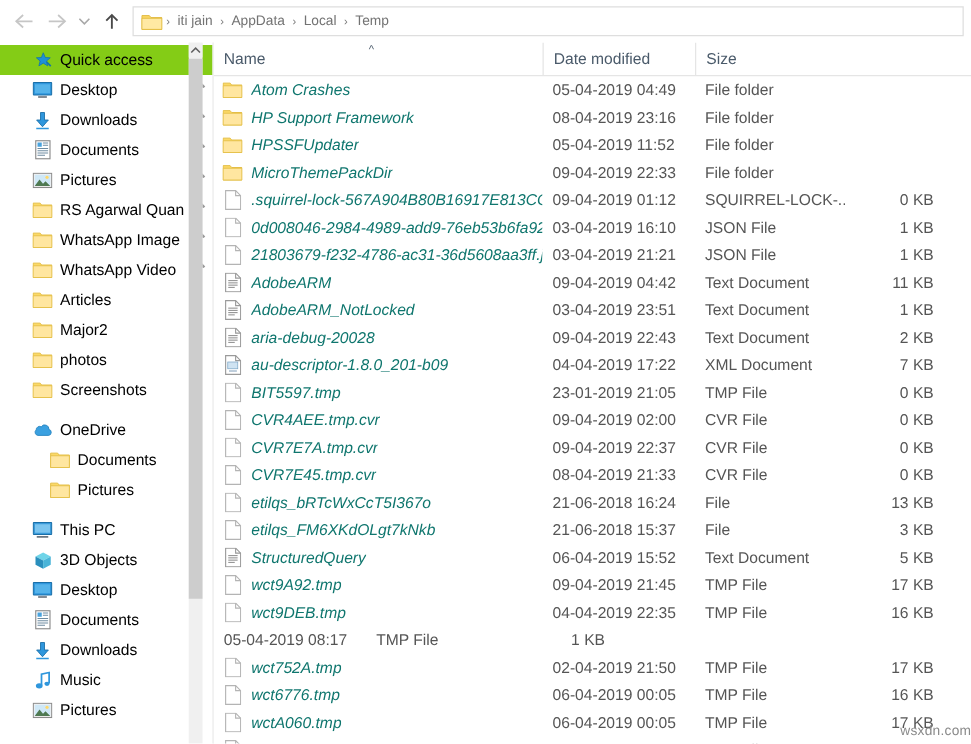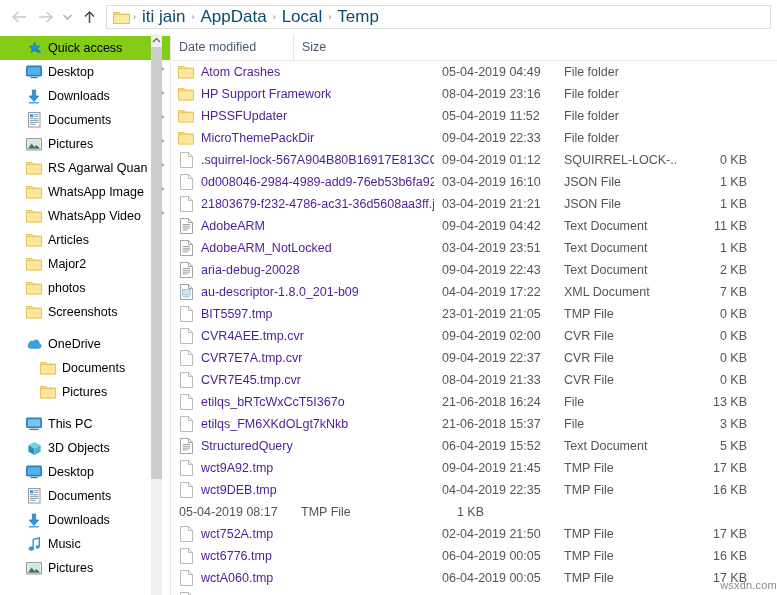--- a/index.html
+++ b/index.html
@@ -49,22 +49,22 @@
     padding: 0 4px;
     box-sizing: border-box;
   }
   .crumb-folder {
     width: 17px;
     height: 15px;
     margin: 0 2px 0 2px;
     flex: 0 0 auto;
   }
   .crumb {
-    font-size: 17px;
-    color: #0c4a6e;
+    font-size: 11px;
+    color: #737373;
     padding: 0 5px;
     white-space: nowrap;
     line-height: 22px;
   }
   .crumb-sep {
     color: #7a7a7a;
     font-size: 9px;
     padding: 0 1px;
     line-height: 22px;
   }
@@ -202,23 +202,24 @@
     width: 16px;
     height: 16px;
     flex: 0 0 16px;
     margin-right: 7px;
     display: flex;
     align-items: center;
     justify-content: center;
   }
   .fico svg { display: block; }
   .fname {
-    color: #4c1d95;
+    color: #0f766e;
     overflow: hidden;
     text-overflow: clip;
+    font-style: italic;
   }
   .cell-date {
     width: 122px;
     box-sizing: border-box;
     padding-left: 8px;
     color: #555555;
   }
   .cell-type {
     width: 120px;
     box-sizing: border-box;
@@ -567,20 +568,24 @@
           <path d="M1 5 L4.5 1.5 L8 5" fill="none" stroke="#606060" stroke-width="1.2"></path>
         </svg>
       </div>
       <div class="sb-thumb"></div>
     </div>
   </div>
 
   <div class="filepane">
 
     <div class="col-head">
+      <div class="ch ch-name">
+        <span>Name</span>
+        <span class="sortcaret">^</span>
+      </div>
       <div class="ch ch-date">Date modified</div>
       <div class="ch ch-size">Size</div>
     </div>
 
     <div class="rows" id="file-rows">
         <div class="row">
           <div class="cell-name">
             <span class="fico">
               <svg width="16" height="14" viewBox="0 0 16 14">
                 <path d="M0.5 1.5 h5.6 l1.2 1.5 h8.2 v10 h-15 z" fill="#fcd966" stroke="#e4bf48" stroke-width="0.8"></path>

